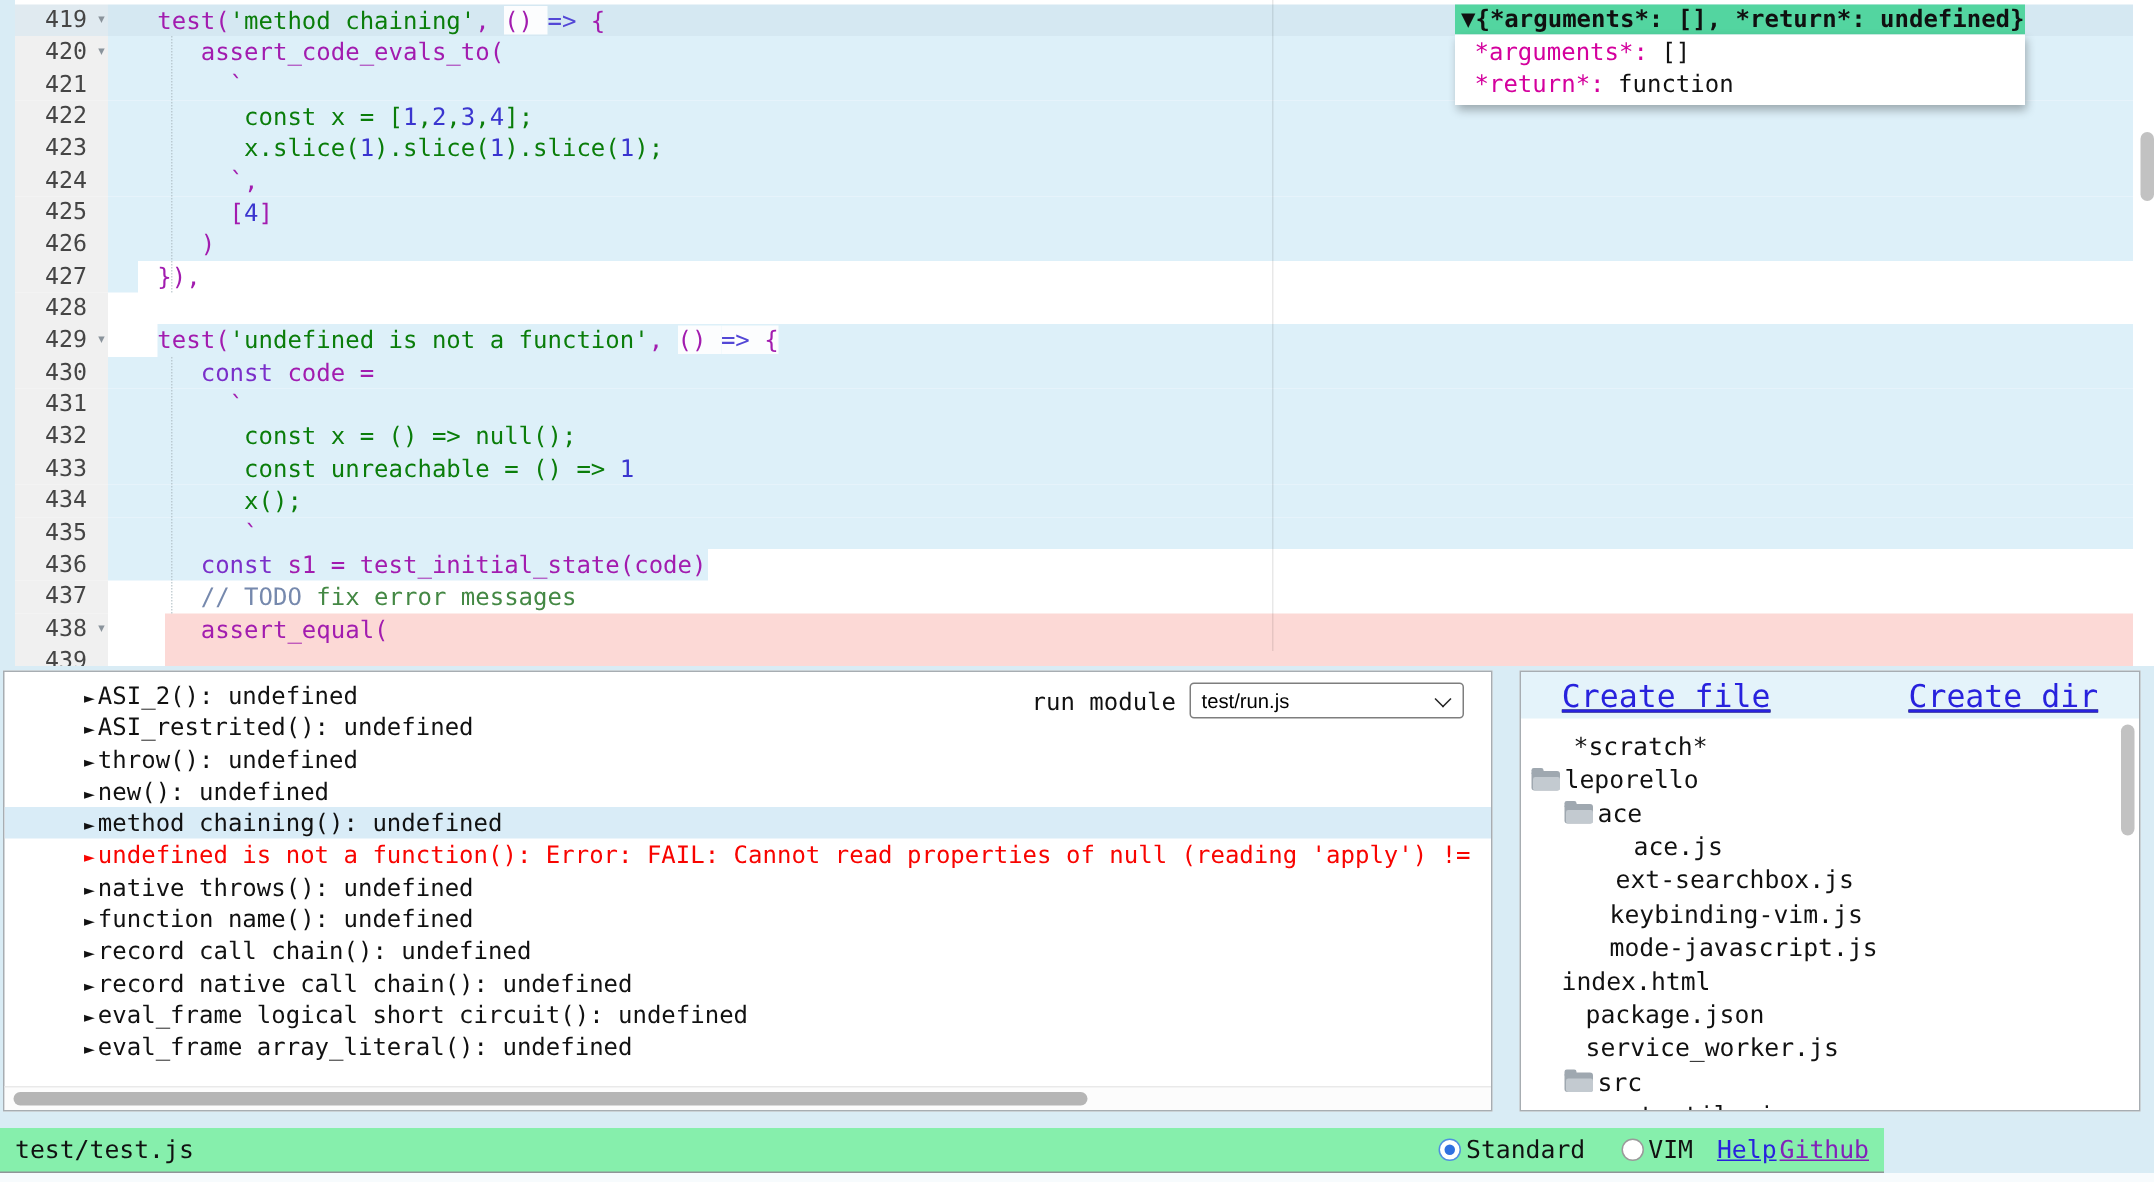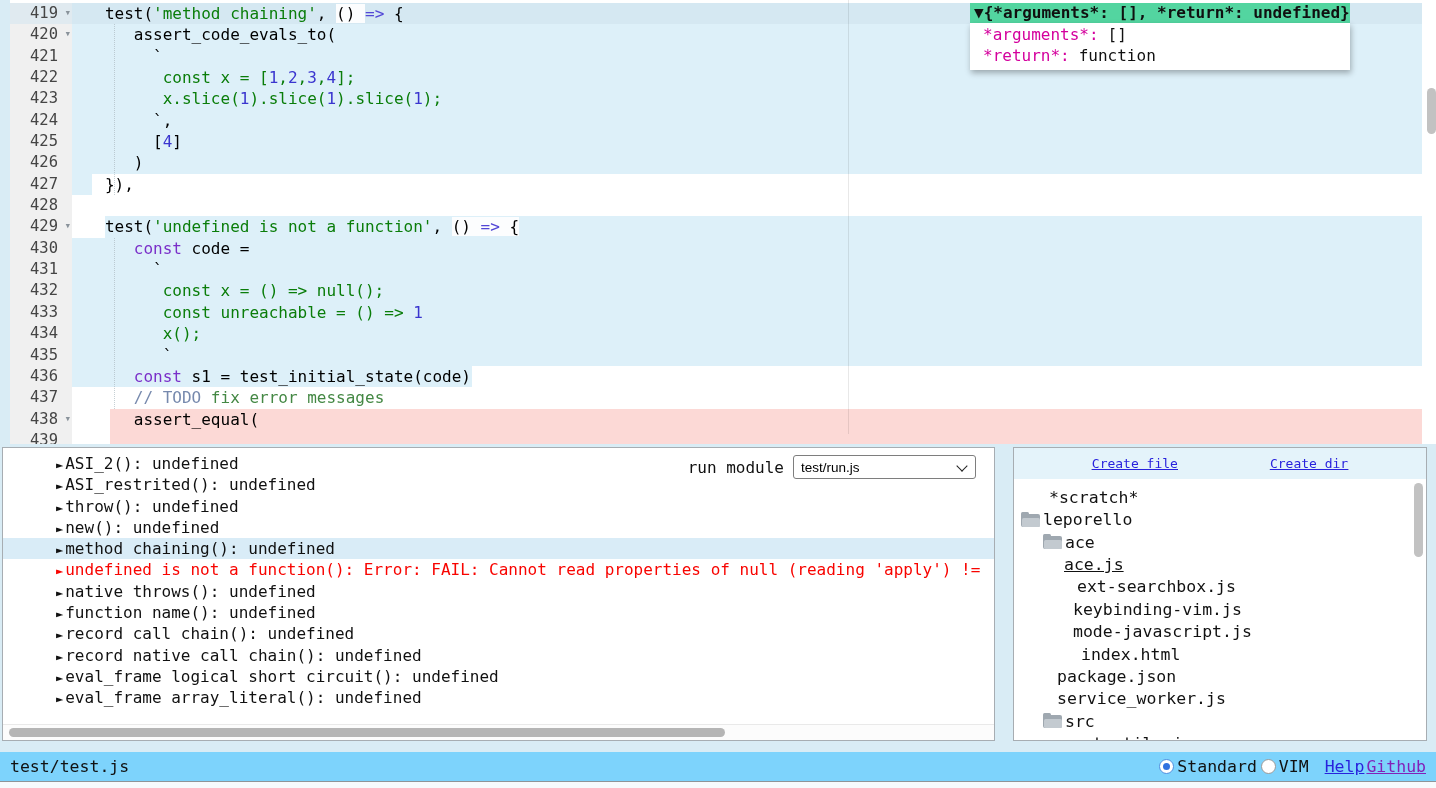--- a/index.html
+++ b/index.html
@@ -9,21 +9,21 @@
   
   #editor{position:absolute;left:10px;top:0;width:1436px;height:444px;background:#fff;overflow:hidden;}
   #code-lines{position:absolute;top:3px;left:0;right:0;}
   .ed-row{position:relative;height:21.35px;width:1436px;font-size:16px;line-height:21.35px;}
   .hl{position:absolute;top:0;bottom:0;z-index:1;}
   .gutter{position:absolute;left:0;top:0;bottom:0;width:62px;background:#f0f0f0;z-index:4;}
   .g-active{background:#e0eaf0;}
   .lnum{position:absolute;right:14px;top:0;font-size:15.5px;color:#454545;}
   .fold{position:absolute;right:1px;top:-1px;font-size:11px;color:#8a939b;}
   .ltext{position:absolute;left:66px;top:0;z-index:3;white-space:pre;}
-  .c-k{color:#000000}.c-s{color:var(--string-green)}.c-kw{color:var(--keyword-purple)}
+  .c-k{color:#a21caf}.c-s{color:var(--string-green)}.c-kw{color:var(--keyword-purple)}
   .c-a{color:var(--arrow-purple)}.c-n{color:var(--number-blue)}
   .c-c1{color:var(--comment-slate)}.c-c2{color:var(--comment-green)}
   .wbg{background:#fcfdfe;}
   .indent-guide{position:absolute;left:104px;width:0;border-left:1px dotted #a9b7be;opacity:.65;z-index:2;}
   #indent-guide-1{top:24px;height:171px;}
   #indent-guide-2{top:238px;height:171px;}
   #print-margin{position:absolute;left:838px;top:0;height:434px;width:1px;background:rgba(0,0,0,.09);z-index:2;}
   #editor-vscroll{position:absolute;left:1417px;top:88px;width:9px;height:46px;border-radius:4.5px;background:#c2c2c2;z-index:6;}
 
   
@@ -43,31 +43,31 @@
   .marker{font-size:12px;margin-right:2px;}
   #run-module{position:absolute;top:7px;right:18px;display:flex;align-items:center;gap:9px;z-index:5;}
   .rm-label{font-size:16px;color:#111;}
   .rm-select{position:relative;width:183px;height:24px;border:1px solid #7e7e7e;border-radius:3px;background:#fff;box-sizing:border-box;display:flex;align-items:center;padding-left:7px;font-family:"Liberation Sans",sans-serif;font-size:13.5px;color:#000;cursor:pointer;}
   .chev{position:absolute;right:9px;top:6px;width:7px;height:7px;border-right:1.8px solid #222;border-bottom:1.8px solid #222;transform:rotate(45deg);}
   #hscroll-track{position:absolute;bottom:0;left:0;right:0;height:15px;background:#fcfcfc;border-top:1px solid #e9e9e9;}
   #hscroll-thumb{position:absolute;left:6px;top:2.5px;width:716px;height:9.5px;border-radius:5px;background:#b5b5b5;}
 
   
   #files-panel{position:absolute;left:1013px;top:447px;width:414px;height:294px;background:#fff;border:1px solid #a7adb2;box-sizing:border-box;overflow:hidden;}
-  #files-header{height:31px;background:var(--panel-header-bg);display:flex;justify-content:center;align-items:center;gap:92px;font-size:13px;text-decoration:underline;}
+  #files-header{height:31px;background:var(--panel-header-bg);display:flex;justify-content:center;align-items:center;gap:92px;font-size:21px;text-decoration:underline;}
   .create-link{color:var(--link-blue);text-decoration:underline;cursor:pointer;}
   #file-tree{position:absolute;top:39px;left:0;right:0;}
   .tree-row{height:22.36px;line-height:22.36px;font-size:16.5px;white-space:pre;display:flex;align-items:center;color:#111;cursor:pointer;}
   .folder-icon{position:relative;display:inline-block;width:19px;height:13px;margin-right:3px;background:#9fa8b0;border-radius:2px;flex:none;}
   .folder-icon::before{content:"";position:absolute;left:0;top:-2.5px;width:8px;height:4px;background:#9fa8b0;border-radius:1.5px 1.5px 0 0;}
   .folder-icon::after{content:"";position:absolute;left:0.5px;right:0.5px;top:4px;bottom:0.5px;background:#c3cad0;border-radius:1.5px;}
   #tree-vscroll{position:absolute;right:3px;top:35px;width:9px;height:74px;border-radius:4.5px;background:#c2c2c2;}
 
   
-  #statusbar{position:absolute;left:0;top:752px;width:1436px;height:30px;background:#7dd3fc;border-bottom:1px solid #8f9598;box-sizing:border-box;display:flex;justify-content:space-between;align-items:center;padding:0 10px;font-size:16.5px;color:#111;}
+  #statusbar{position:absolute;left:0;top:752px;width:1256px;height:30px;background:#86efac;border-bottom:1px solid #8f9598;box-sizing:border-box;display:flex;justify-content:space-between;align-items:center;padding:0 10px;font-size:16.5px;color:#111;}
   #status-right{display:flex;align-items:center;gap:16px;}
   .kb-opt{display:flex;align-items:center;gap:3px;cursor:pointer;}
   .radio{position:relative;display:inline-block;width:15px;height:15px;border-radius:50%;border:1px solid #9a9a9a;background:#fff;box-sizing:border-box;}
   .radio.checked{border-color:#4f8fe0;}
   .radio .dot{position:absolute;left:3px;top:3px;width:7px;height:7px;border-radius:50%;background:var(--radio-blue);}
   .s-link{text-decoration:underline;cursor:pointer;}
   .s-link.blue{color:var(--link-blue);}
   .s-link.purple{color:var(--link-purple);}
   #bottom-strip{position:absolute;left:0;top:782px;width:1436px;height:6px;background:#f7fbfd;}
 </style>
@@ -270,37 +270,37 @@
 
   <div id="files-panel">
     <div id="files-header">
       <a class="create-link">Create file</a>
       <a class="create-link">Create dir</a>
     </div>
     <div id="file-tree">
         <div class="tree-row" style="padding-left: 35px;"><span>*scratch*</span></div>
         <div class="tree-row" style="padding-left: 7px;"><span class="folder-icon"></span><span>leporello</span></div>
         <div class="tree-row" style="padding-left: 29px;"><span class="folder-icon"></span><span>ace</span></div>
-        <div class="tree-row" style="padding-left: 50px; text-decoration: underline;"><span>ace.js</span></div>
+        <div class="tree-row" style="padding-left: 75px;"><span>ace.js</span></div>
         <div class="tree-row" style="padding-left: 63px;"><span>ext-searchbox.js</span></div>
         <div class="tree-row" style="padding-left: 59px;"><span>keybinding-vim.js</span></div>
         <div class="tree-row" style="padding-left: 59px;"><span>mode-javascript.js</span></div>
-        <div class="tree-row" style="padding-left: 27px; margin-left: 40px;"><span>index.html</span></div>
+        <div class="tree-row" style="padding-left: 27px;"><span>index.html</span></div>
         <div class="tree-row" style="padding-left: 43px;"><span>package.json</span></div>
         <div class="tree-row" style="padding-left: 43px;"><span>service_worker.js</span></div>
         <div class="tree-row" style="padding-left: 29px;"><span class="folder-icon"></span><span>src</span></div>
         <div class="tree-row" style="padding-left: 59px;"><span>ast_utils.js</span></div>
       </div>
     <div id="tree-vscroll"></div>
   </div>
 
   <div id="statusbar">
     <span id="current-file">test/test.js</span>
     <div id="status-right">
-      <div id="keybindings" style="display:flex;gap:4px;align-items:center;">
+      <div id="keybindings" style="display:flex;gap:24px;align-items:center;">
           <span class="kb-opt">
             <span class="radio checked">
               <span class="dot"></span>
             </span>
             <span>Standard</span>
           </span>
           <span class="kb-opt">
             <span class="radio"></span>
             <span>VIM</span>
           </span>

